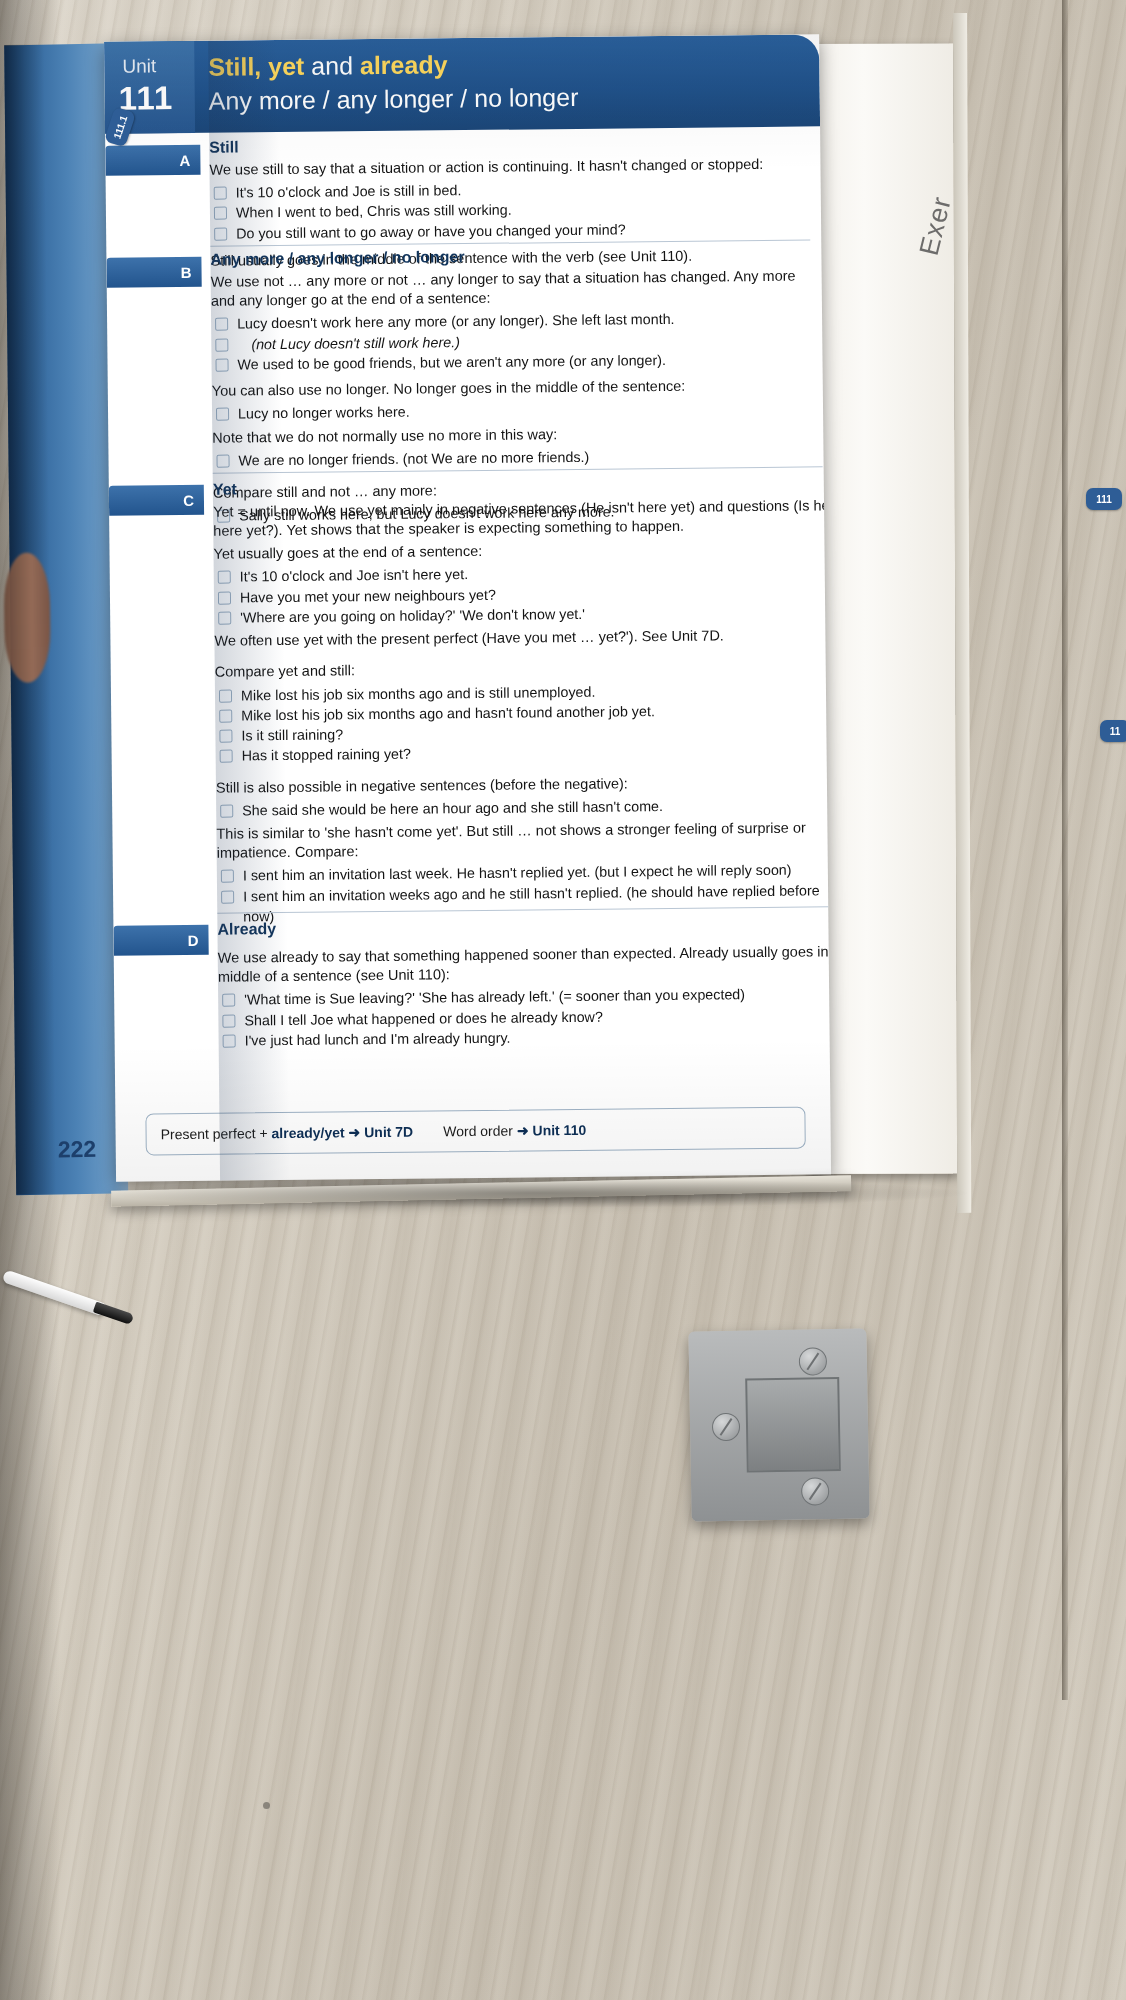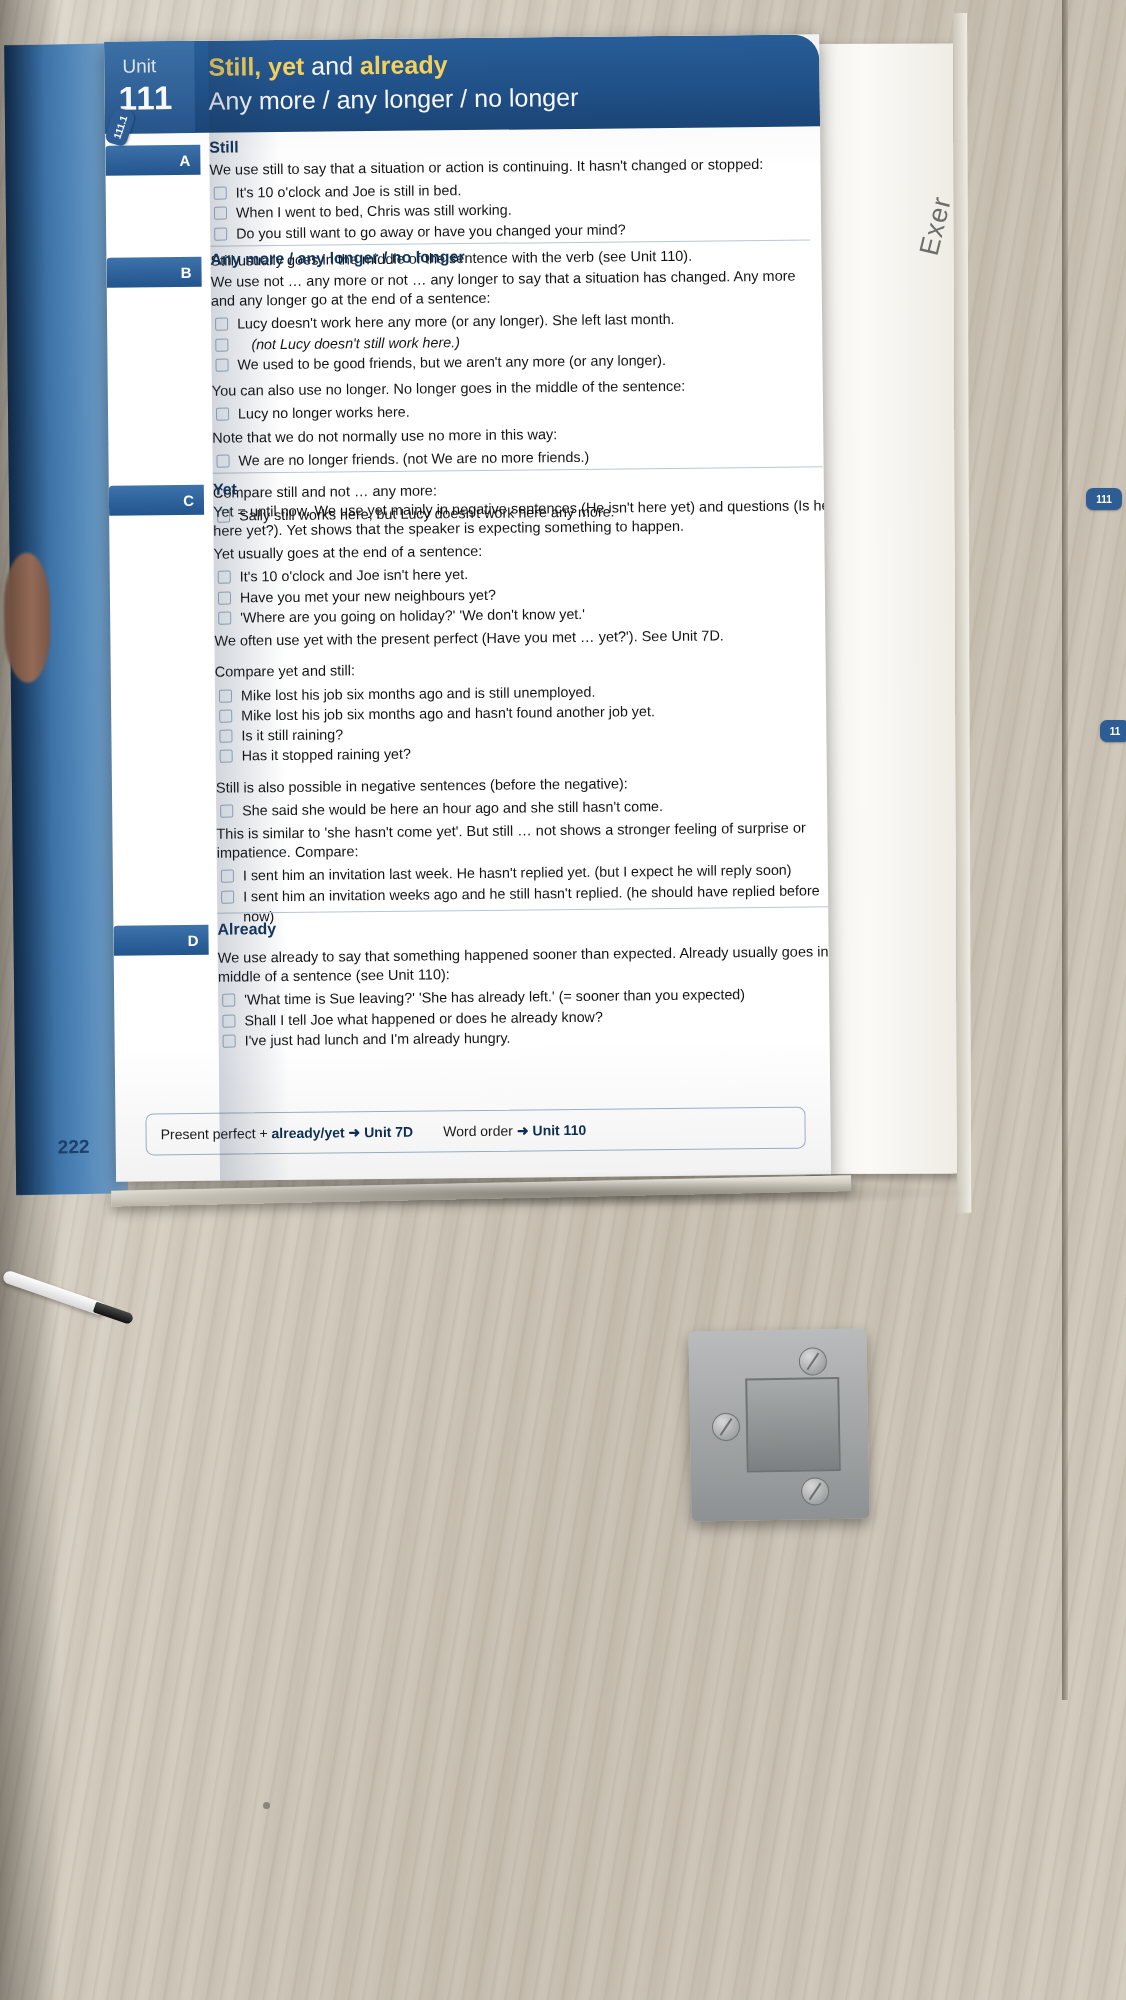--- a/index.html
+++ b/index.html
@@ -69,21 +69,21 @@
   .gutter-shade{
     position:absolute;left:0;top:22px;width:40px;height:1150px;
     background:linear-gradient(90deg,rgba(0,0,0,0.45),rgba(0,0,0,0));
   }
   .thumb{
     position:absolute;left:-6px;top:530px;width:46px;height:130px;border-radius:50%/40%;
     background:linear-gradient(90deg,#6a4a3b,#9a6c55 60%,#7c5442);
     filter:blur(1px);opacity:0.95;
   }
   .page-num{
-    position:absolute;left:42px;top:1114px;color:#1d3f6b;font-size:19px;font-weight:bold;
+    position:absolute;left:42px;top:1114px;color:#1d3f6b;font-size:23px;font-weight:bold;
     transform:rotate(-0.6deg);
   }
 
   
   .header{
     position:absolute;left:0;top:0;width:715px;height:92px;
     background:linear-gradient(180deg,#2b629f 0%,#21538c 55%,#1b4678 100%);
     border-top-right-radius:26px;
   }
   .header-left{

